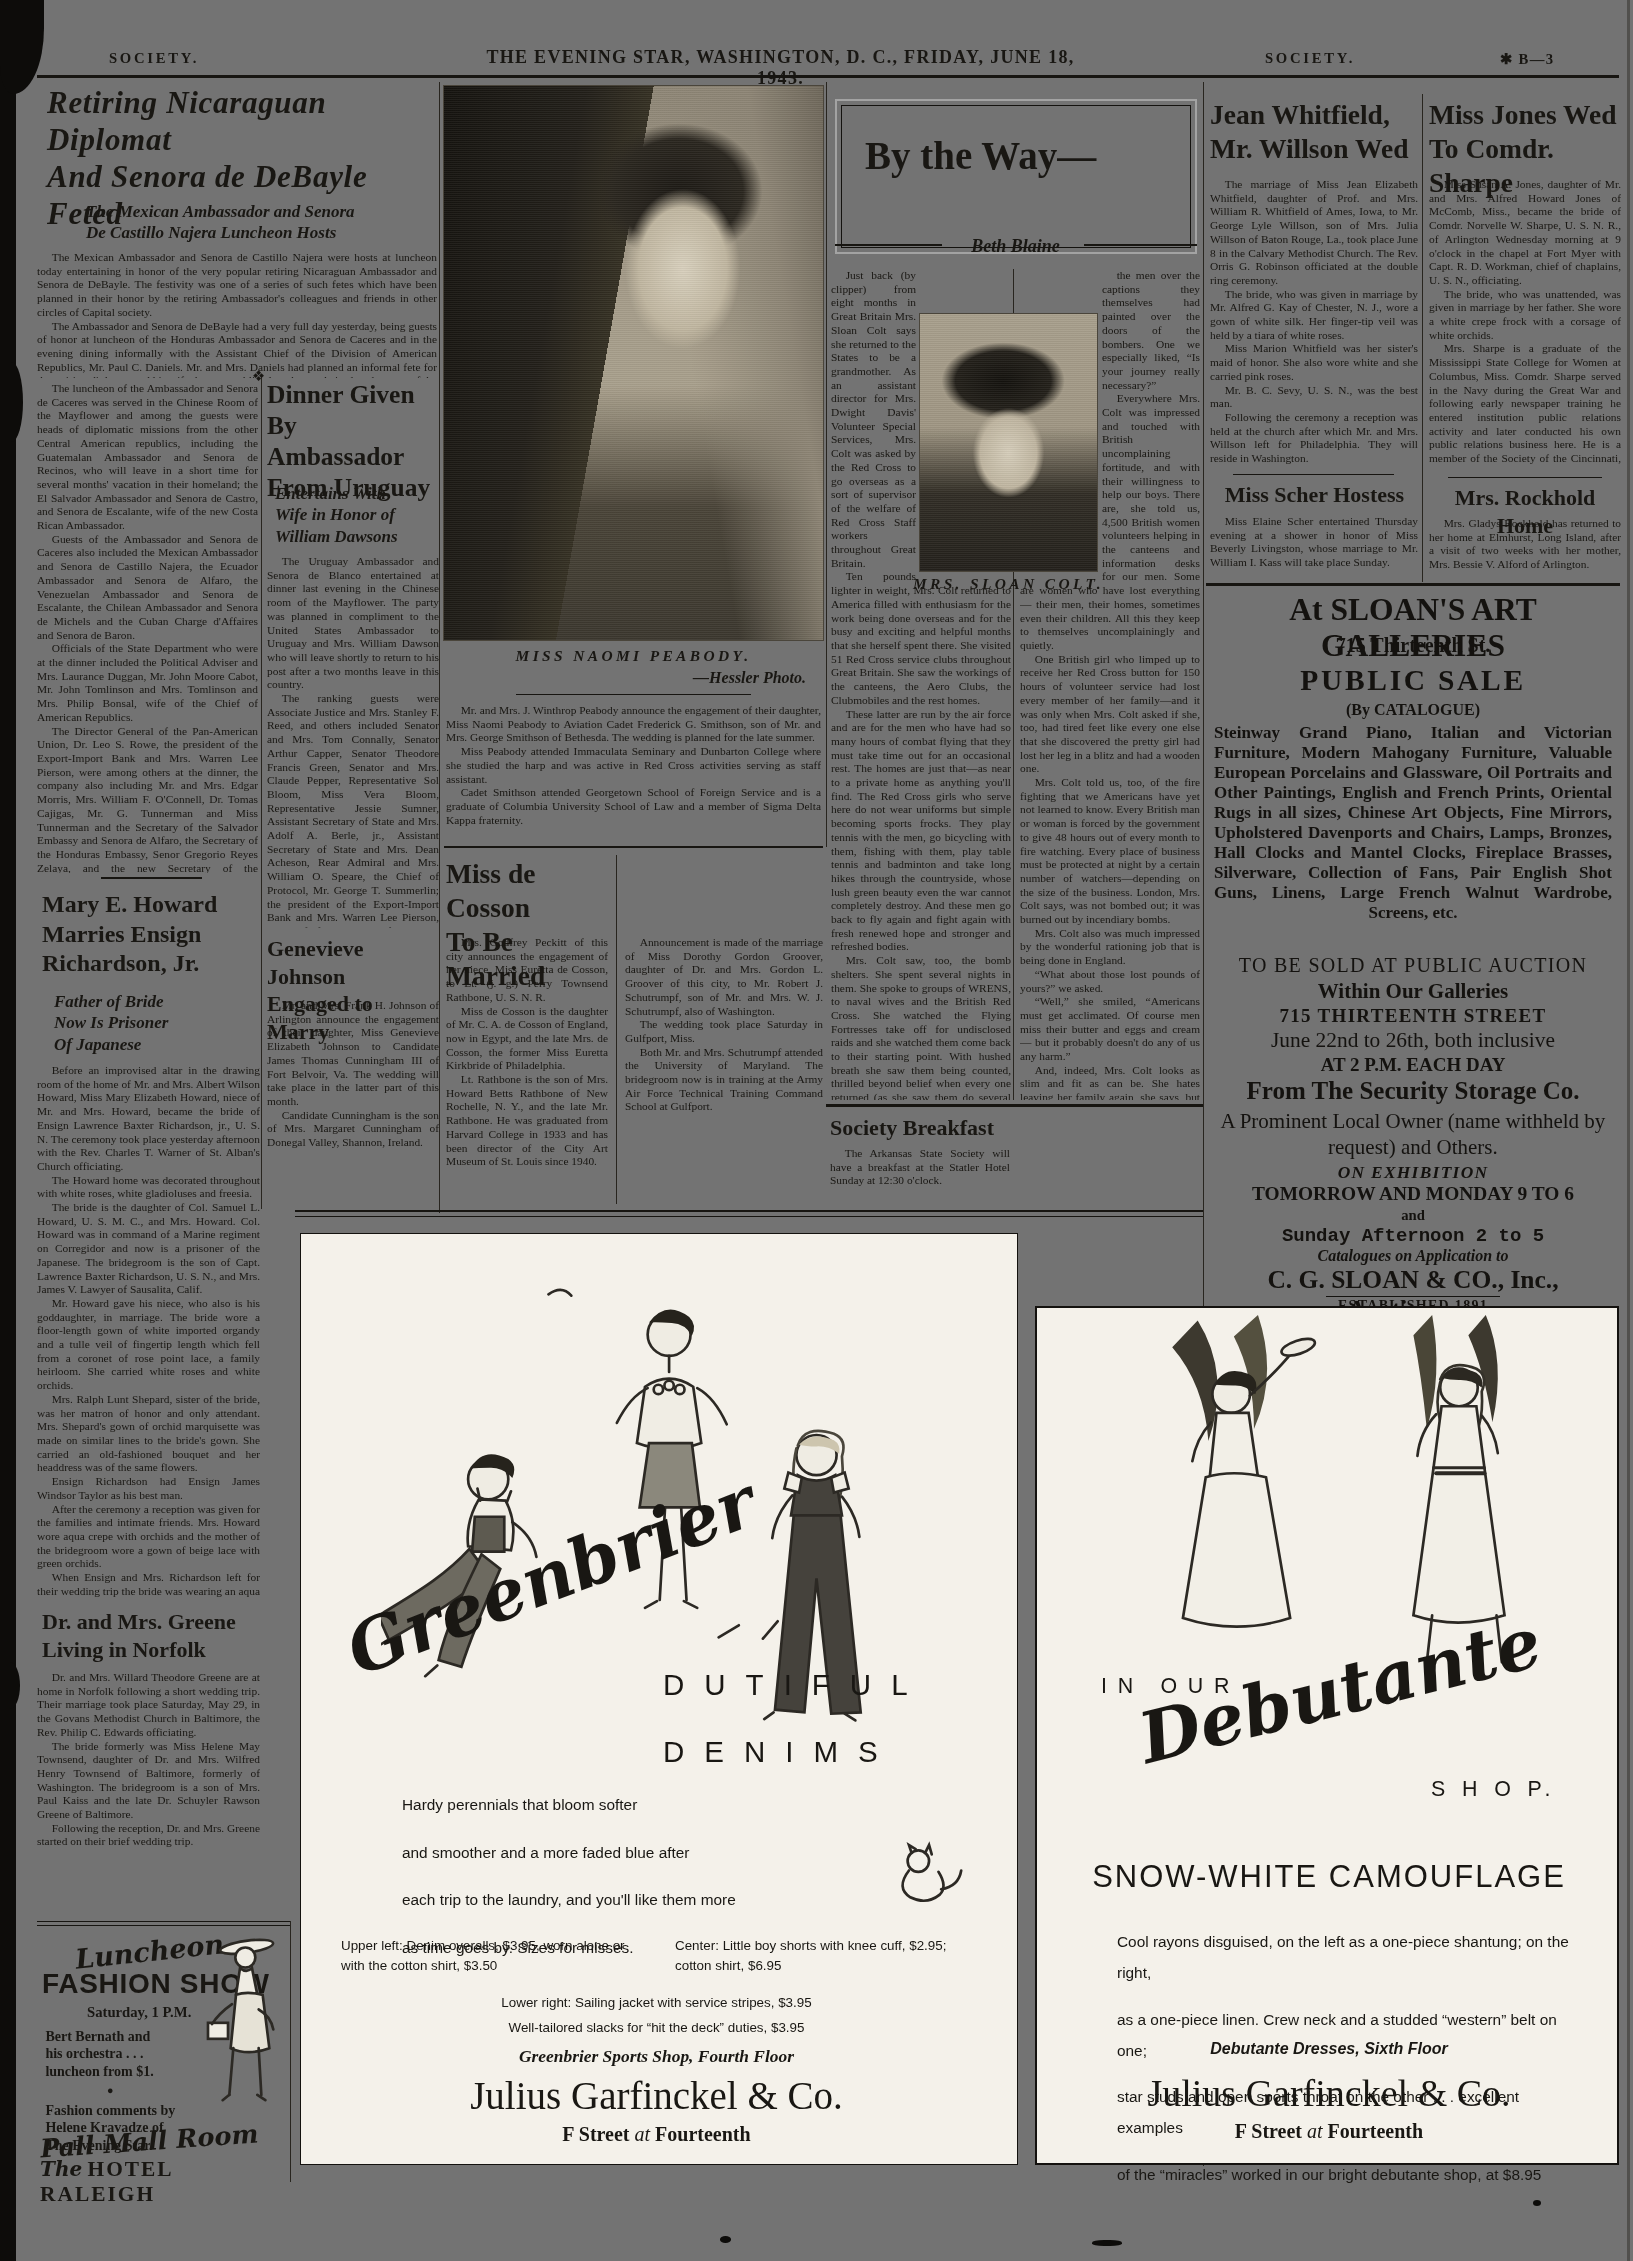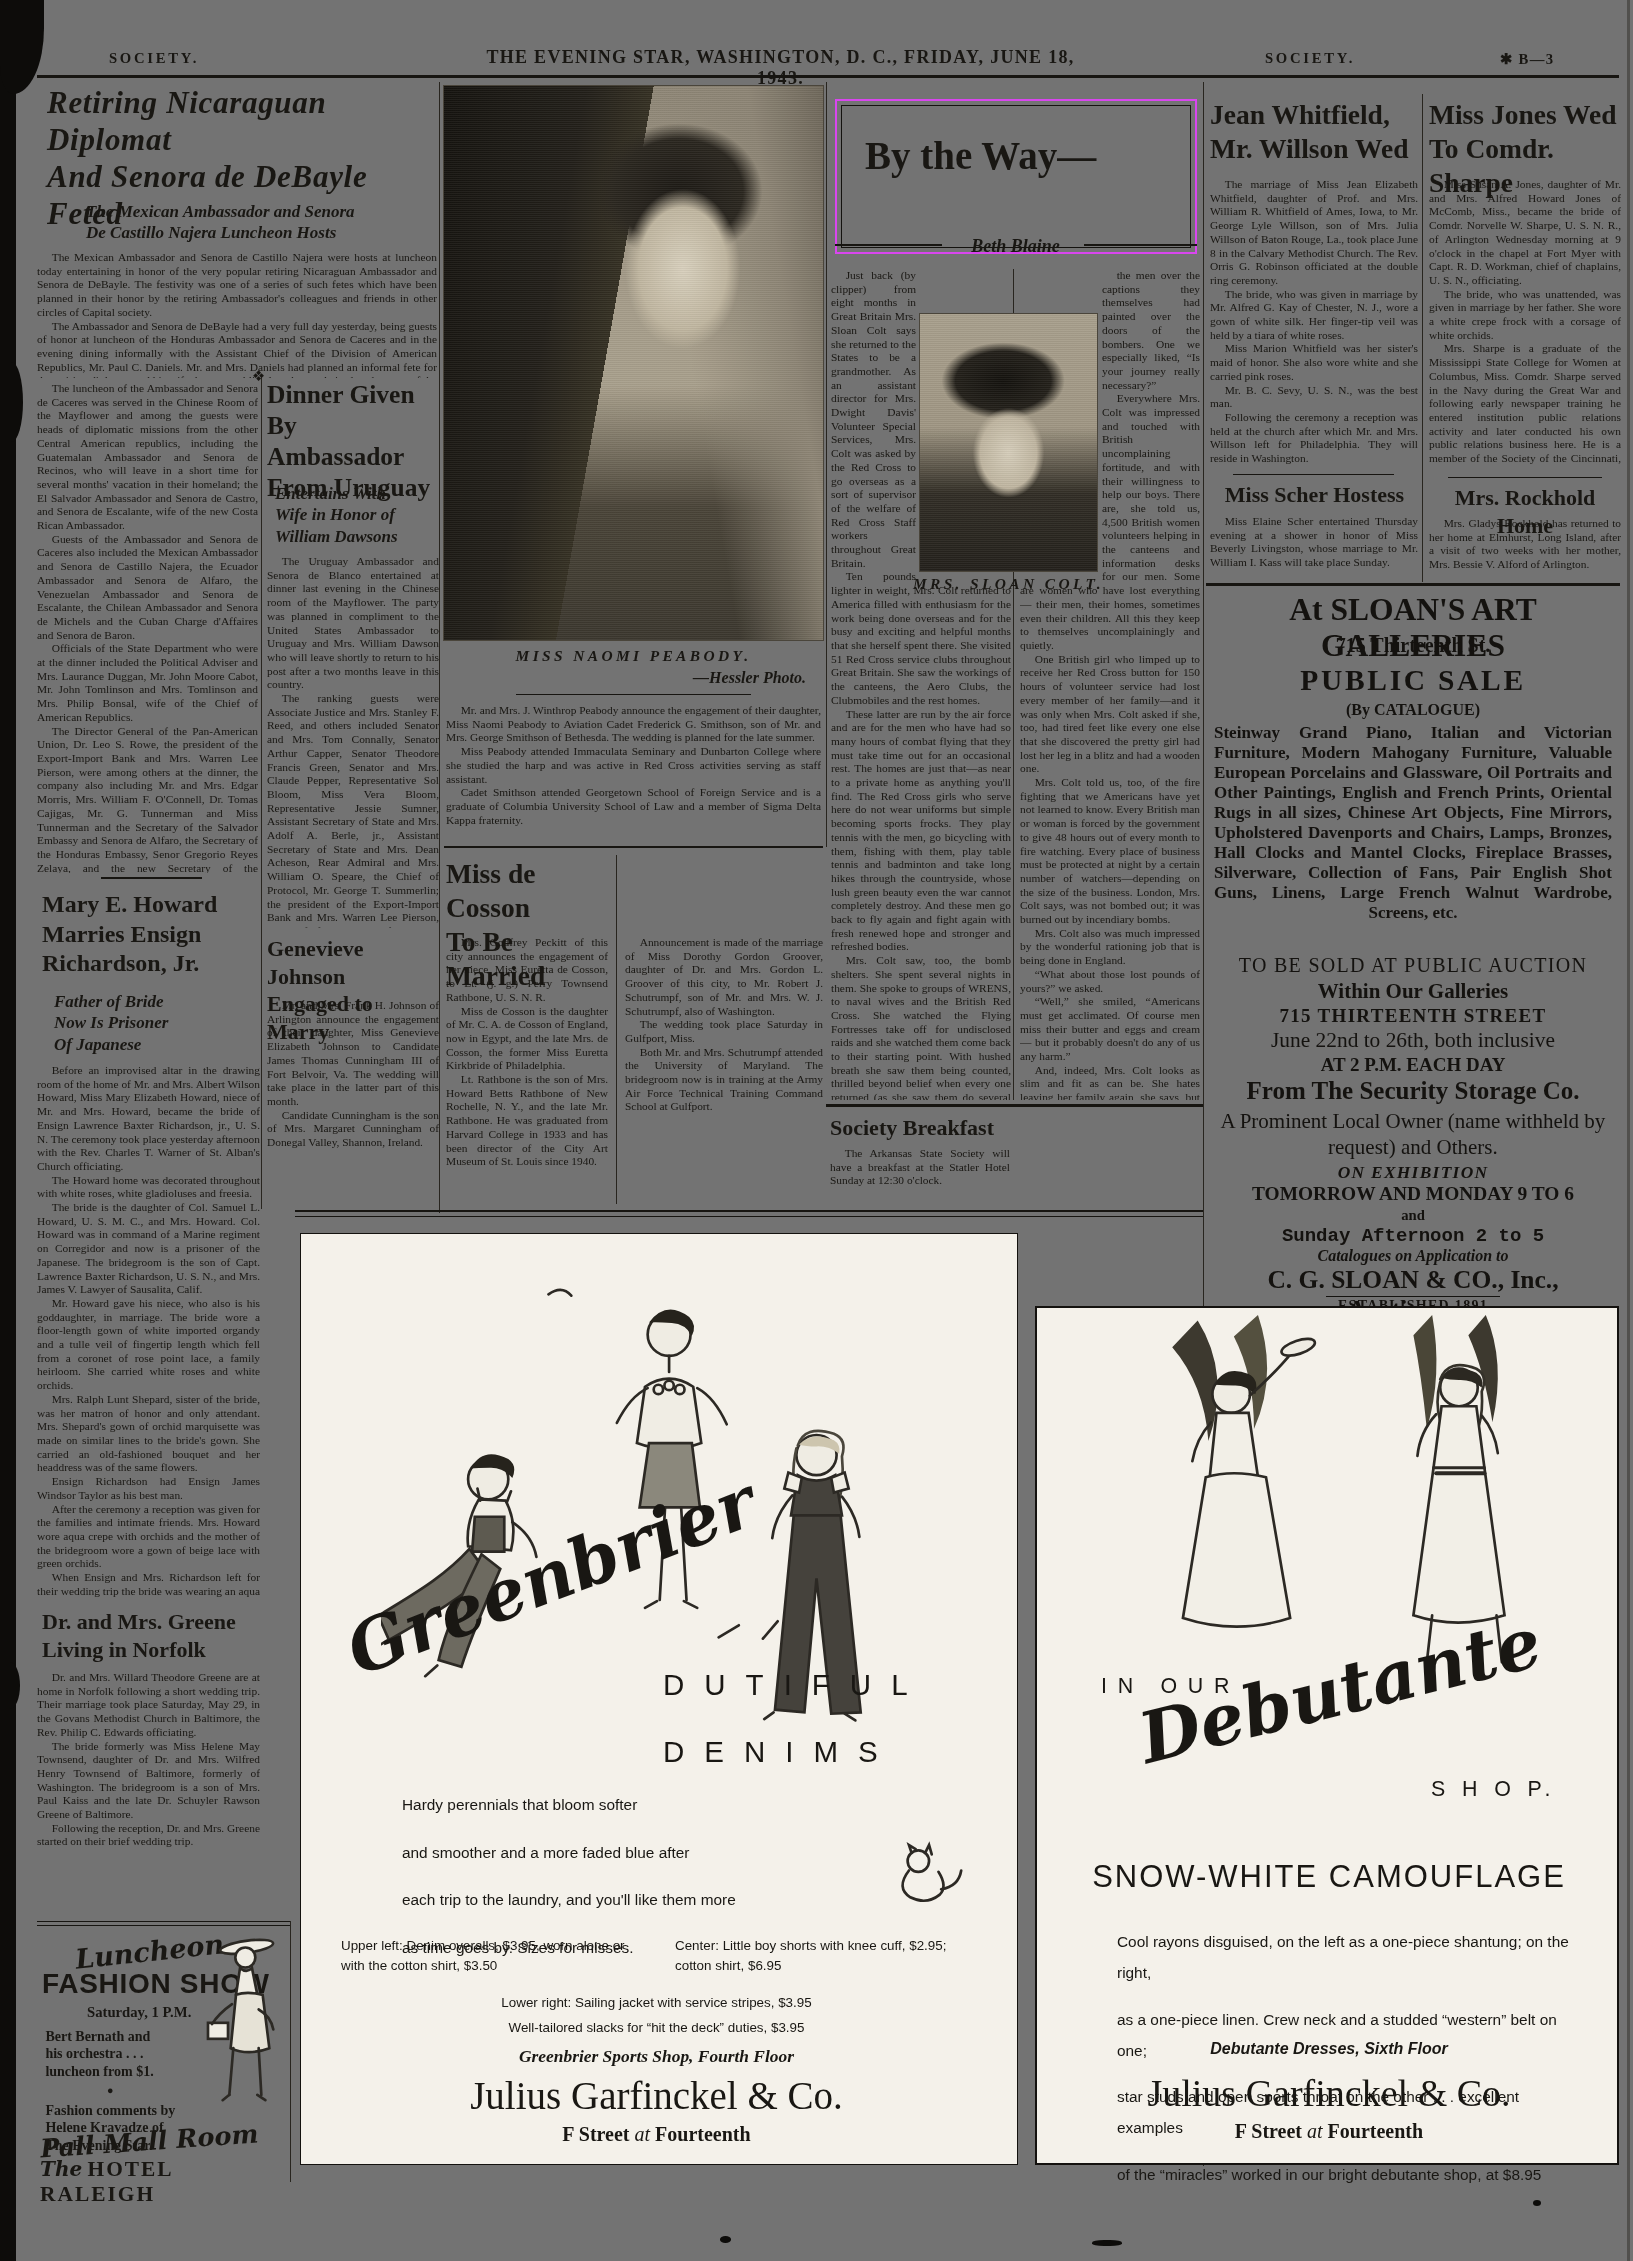--- a/index.html
+++ b/index.html
@@ -20,21 +20,21 @@
   .subhead{font-size:17px;line-height:21.4px;font-weight:bold;font-style:italic;}
   .para{font-size:11.4px;line-height:13.7px;text-align:justify;text-indent:14.7px;margin:0;}
   .txt{overflow:hidden;}
   .center{text-align:center;}
   .script{font-family:"DejaVu Serif", serif;font-style:italic;font-weight:bold;}
   .sans{font-family:"Liberation Sans", sans-serif;}
   
   .hdr{font-weight:bold;font-size:14.7px;letter-spacing:2.7px;}
   .hdr-center{font-weight:bold;font-size:18px;letter-spacing:1.3px;}
   
-  #btw-box{border:2px solid #d946ef;}
+  #btw-box{border:2px solid #a3a3a3;}
   #btw-box-inner{position:absolute;inset:4px;border:1.3px solid #14120f;}
   #btw-title{position:absolute;left:28px;top:32px;font-size:39px;font-weight:bold;}
   .byline-rule{position:absolute;height:2px;background:#171511;top:9.4px;}
   
   .photo{position:absolute;outline:0.7px solid #4a453b;}
   .photo .grain{position:absolute;inset:0;background:repeating-linear-gradient(0deg,rgba(255,255,255,.05) 0 0.7px,rgba(0,0,0,.04) 0.7px 2px);}
   #peabody-photo{background:
     radial-gradient(ellipse 80px 111px at 63% 33%, #d8d0bd 0%, #c0b6a0 55%, rgba(0,0,0,0) 72%),
     radial-gradient(ellipse 107px 87px at 62% 19%, #1d1a15 0%, #2a261f 60%, rgba(0,0,0,0) 78%),
     linear-gradient(100deg, #15130f 0%, #221f19 30%, #353023 44%, rgba(0,0,0,0) 44%),

